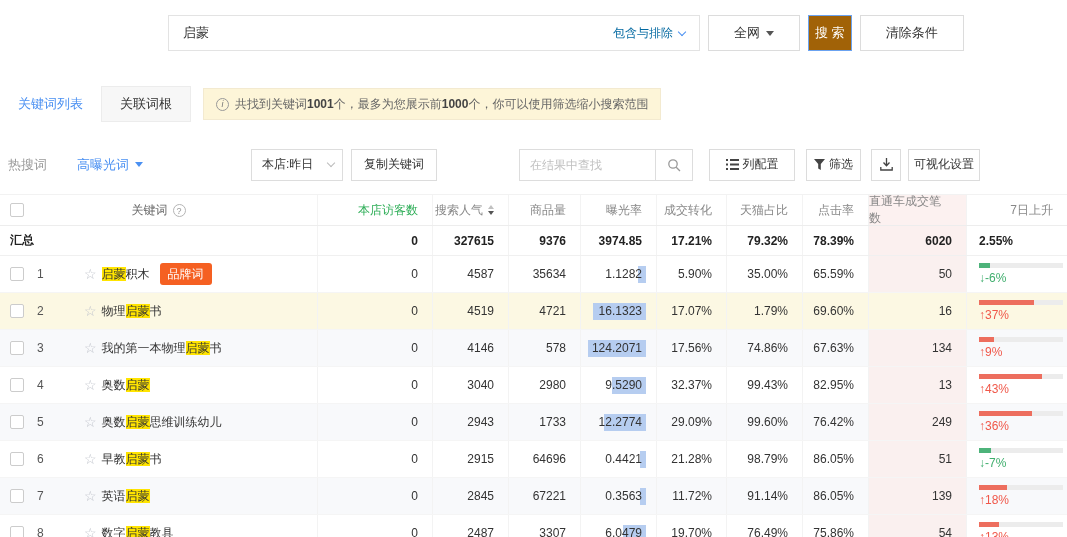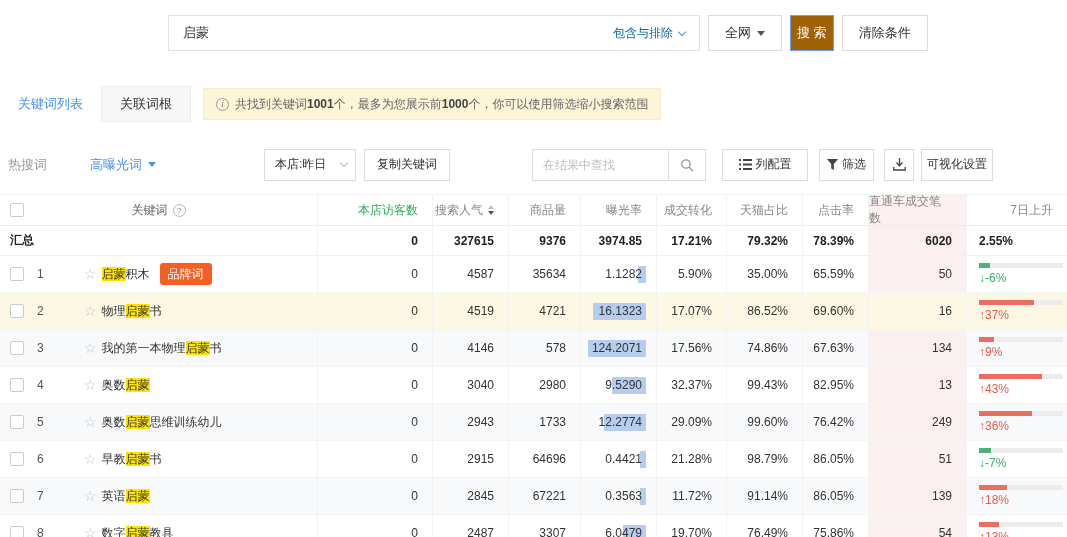--- a/index.html
+++ b/index.html
@@ -10,42 +10,42 @@
   .search-sec{ display:flex; align-items:center; padding:10px 0 0 168px; height:56px; }
   .search-box{ width:532px; height:36px; border:1px solid #e3e3e3; display:flex;
     align-items:center; justify-content:space-between; padding:0 14px; background:#fff; }
   .search-value{ font-size:13px; color:#333; }
   .inc-exc{ color:#0369a1; font-size:12px; display:flex; align-items:center; cursor:pointer; }
   .chev-dn{ width:6px; height:6px; border-right:1px solid #4a90f2; border-bottom:1px solid #4a90f2;
     transform:rotate(45deg); margin:-3px 0 0 6px; }
   .chev-grey{ border-color:#bbb; }
   .btn{ height:36px; border:1px solid #dcdcdc; background:#fff; display:inline-flex;
     align-items:center; justify-content:center; font-size:13px; color:#333;
-    margin-left:8px; padding:0 16px; cursor:pointer; white-space:nowrap; }
+    margin-left:8px; padding:0 25px; cursor:pointer; white-space:nowrap; }
   .btn-primary{ background:#a16207; border-color:#6ba3f1; color:#fff; padding:0 6px; }
   .caret-dn{ width:0; height:0; border-left:4px solid transparent; border-right:4px solid transparent;
     border-top:5px solid #555; margin-left:6px; }
   .caret-blue{ border-top-color:#4a90f2; }
 
   
   .tabs-row{ margin-top:30px; display:flex; align-items:center; height:36px; }
   .tab{ padding:0 18px; height:36px; display:flex; align-items:center; font-size:13px; cursor:pointer; }
   .tab.active{ color:#4a90f2; }
   .tab.inactive{ background:#f7f7f7; border:1px solid #ececec; color:#333; }
   .notice{ margin-left:12px; background:#fdf5d8; border:1px solid #f3ead0; color:#666;
     height:32px; display:flex; align-items:center; padding:0 12px; font-size:12px; white-space:nowrap; }
   .i-icon{ display:inline-block; width:13px; height:13px; border:1px solid #999; border-radius:50%;
     color:#777; font-size:9px; line-height:11px; text-align:center; margin-right:6px; flex:0 0 auto; }
   .i-icon::after{ content:"i"; font-style:italic; }
   .notice b{ color:#444; }
 
   
   .toolbar{ margin-top:24px; display:flex; align-items:center; height:37px; }
   .hot-tab{ color:#999; font-size:13px; margin-left:8px; cursor:pointer; }
-  .expo-tab{ color:#4a90f2; font-size:13px; margin-left:43px; display:flex; align-items:center; cursor:pointer;justify-content:center; }
+  .expo-tab{ color:#4a90f2; font-size:13px; margin-left:30px; display:flex; align-items:center; cursor:pointer;justify-content:center; }
   .sel{ margin-left:108px; width:92px; height:32px; border:1px solid #ddd; display:flex;
     align-items:center; justify-content:space-between; padding:0 8px 0 10px; color:#333; cursor:pointer; }
   .btn32{ height:32px; font-size:12px; }
   .copy-btn{ width:86px; padding:0; }
   .find{ margin-left:82px; display:flex; height:32px; }
   .find input{ width:136px; height:32px; border:1px solid #ddd; border-right:none; padding:0 10px;
     font-size:12px; color:#333; outline:none; font-family:inherit; }
   .find input::placeholder{ color:#c0c0c0; }
   .find .mag-btn{ width:38px; height:32px; border:1px solid #ddd; background:#fff; display:flex;
     align-items:center; justify-content:center; cursor:pointer; }
@@ -269,21 +269,21 @@
           <span class="kw-text">物理<span class="kw-hl">启蒙</span>书</span>
         </div>
         <div class="c c-visitors">0</div>
         <div class="c c-pop">4519</div>
         <div class="c c-prod">4721</div>
         <div class="c c-expo">
           <span class="expo-bar" style="width: 53.3969px;"></span>
           <span class="expo-num">16.1323</span>
         </div>
         <div class="c c-conv">17.07%</div>
-        <div class="c c-tmall">86.52%</div>
+        <div class="c c-tmall">1.79%</div>
         <div class="c c-ctr">69.60%</div>
         <div class="c c-ztc">16</div>
         <div class="c c-rise cell">
           <span class="track">
             <span class="fill up" style="width: 54.54px;"></span>
           </span>
           <span class="rise-txt up"><span class="arr">↑</span>37%</span>
         </div>
       </div>
       <div class="row stripe">

